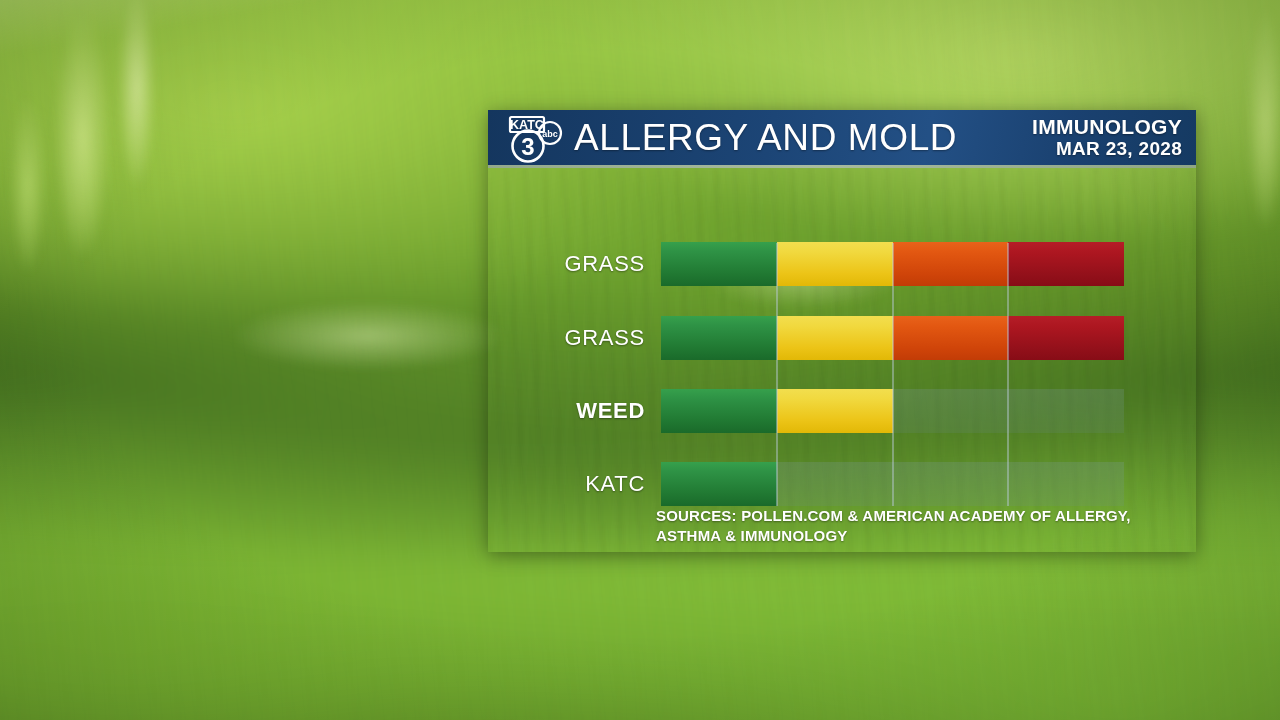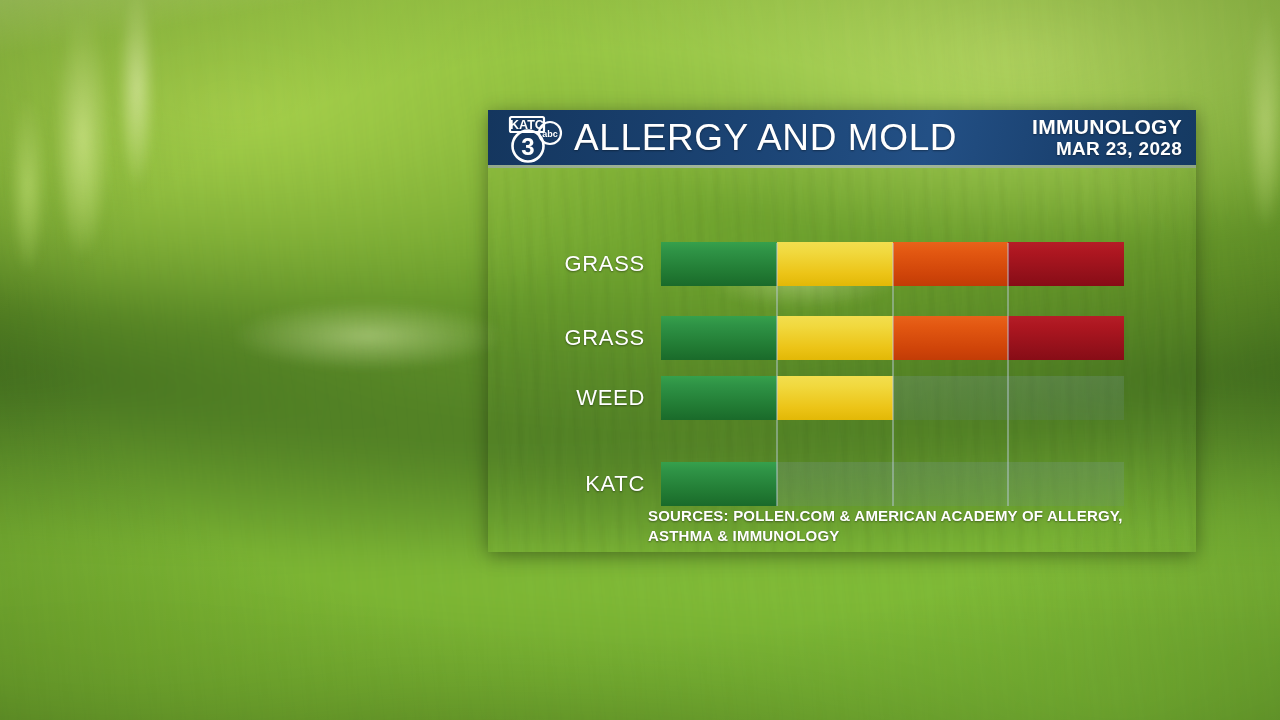--- a/index.html
+++ b/index.html
@@ -224,21 +224,21 @@
   .gridline {
     position: absolute;
     top: 0;
     width: 2px;
     background: rgba(188,205,222,0.45);
   }
 
   
   .sources {
     position: absolute;
-    left: 160px; top: 338px;
+    left: 168px; top: 338px;
     width: 540px;
     color: #ffffff;
     font-size: 15px;
     font-weight: bold;
     letter-spacing: 0.2px;
     line-height: 1.32;
     text-shadow: 0 1px 2px rgba(0,0,0,0.4);
   }
   .sources div { white-space: nowrap; }
 </style>
@@ -296,21 +296,21 @@
           </div>
           <div class="row" style="top: 148px;">
             <div class="row-label">GRASS</div>
             <div class="track">
               <div class="cell fill-green"></div>
               <div class="cell fill-yellow"></div>
               <div class="cell fill-orange"></div>
               <div class="cell fill-red"></div>
             </div>
           </div>
-          <div class="row" style="top: 208px;">
+          <div class="row" style="top: 221px; font-weight: bold;">
             <div class="row-label">WEED</div>
             <div class="track">
               <div class="cell fill-green"></div>
               <div class="cell fill-yellow"></div>
               <div class="cell empty"></div>
               <div class="cell empty"></div>
             </div>
           </div>
           <div class="row" style="top: 294px;">
             <div class="row-label">KATC</div>

